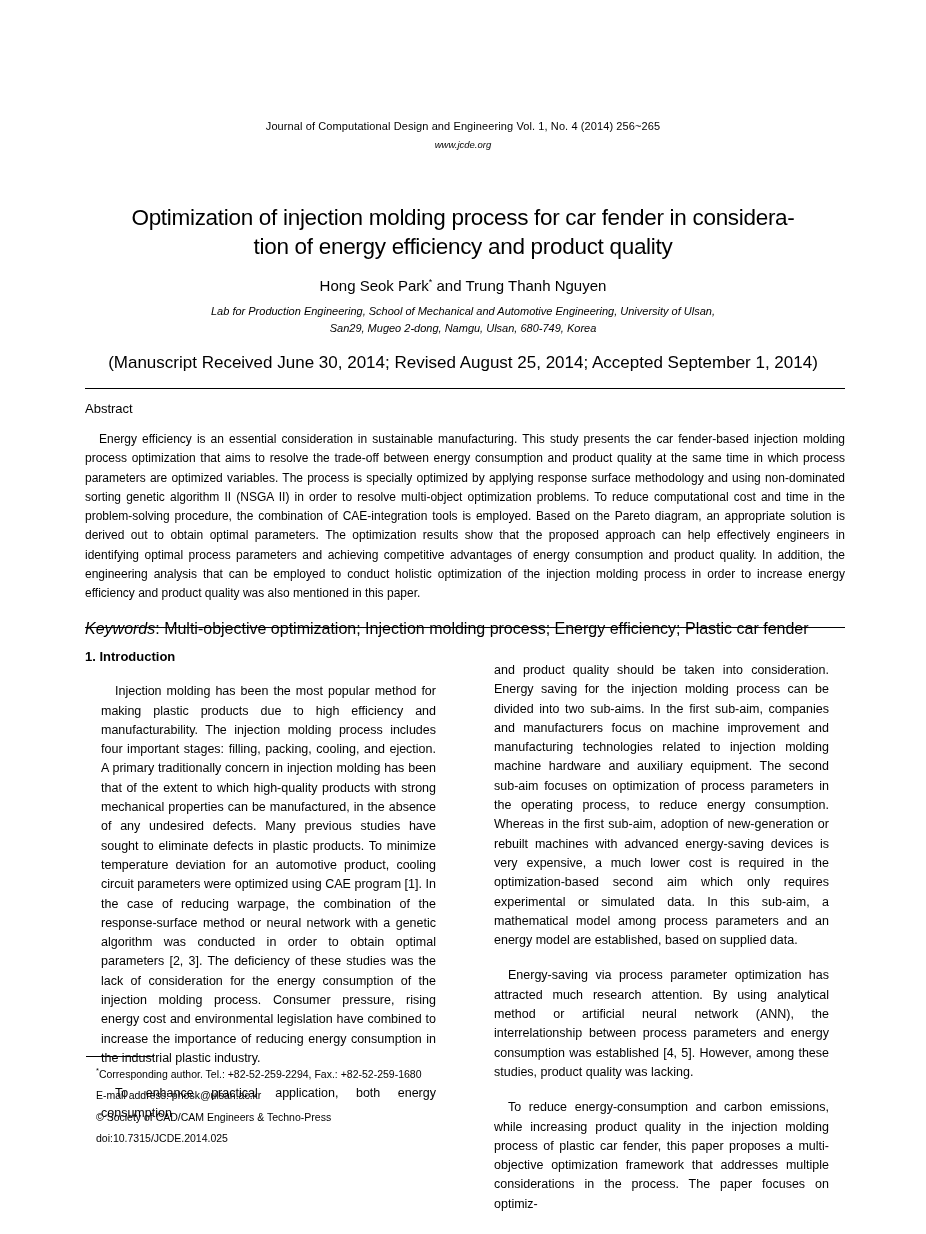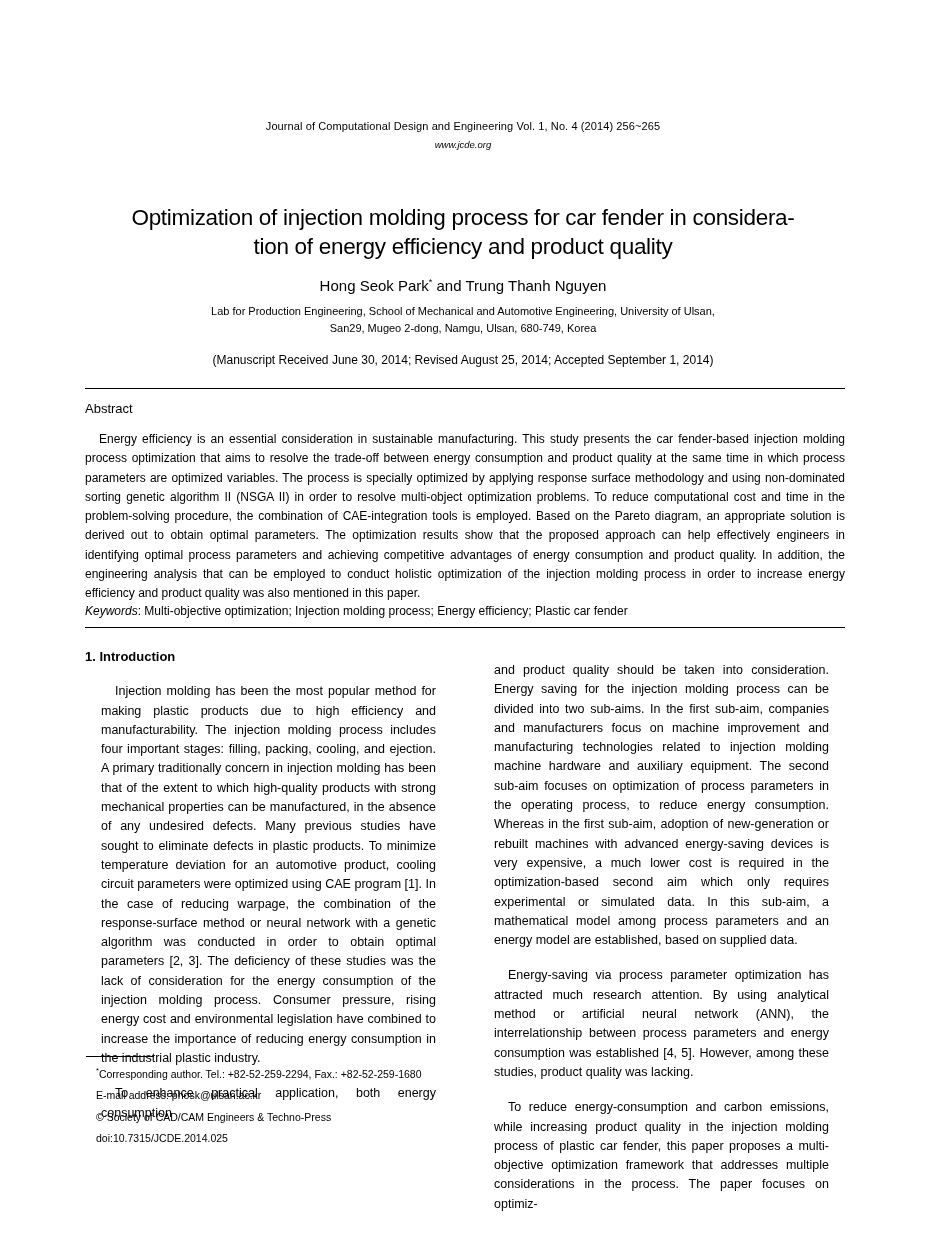--- a/index.html
+++ b/index.html
@@ -20,31 +20,31 @@
     left: 83px;
     width: 760px;
     position: absolute;
     text-align: center;
     font-size: 22.5px;
     line-height: 29px;
     letter-spacing: -0.3px;
   }
   .authors-line { top: 277px; font-size: 15px; }
   .authors-line sup { font-size: 9px; vertical-align: super; }
-  .affiliation { top: 303px; font-size: 11px; line-height: 17px; }
-  .manuscript-line { top: 353px; font-size: 12px; }
+  .affiliation { top: 303px; font-style: italic; font-size: 11px; line-height: 17px; }
+  .manuscript-line { top: 353px; font-size: 17px; }
   .rule { position: absolute; left: 85px; width: 760px; border-top: 1.2px solid #000; }
   .rule-top { top: 388px; }
   .rule-bottom { top: 627px; }
   .abstract-heading { position: absolute; top: 401px; left: 85px; font-size: 13px; font-weight: normal; }
   .abstract-body {
     position: absolute; top: 430px; left: 85px; width: 760px;
     font-size: 12px; line-height: 19.3px; text-align: justify; text-indent: 14px;
   }
-  .keywords-line { position: absolute; top: 604px; left: 85px; width: 760px; font-size: 12px; }
+  .keywords-line { position: absolute; top: 620px; left: 85px; width: 760px; font-size: 16px; }
   .keywords-line .kw-label { font-style: italic; }
   .columns { position: absolute; top: 645px; left: 85px; width: 760px; display: flex; gap: 26px; }
   .col { width: 367px; font-size: 12.5px; line-height: 19.3px; text-align: justify; }
   .col p { margin: 16px; text-indent: 14px; }
   .col p.continuation { text-indent: 0; }
   .intro-heading { font-size: 13px; font-weight: bold; margin: 2px 0 15px 0; text-align: left; }
   .footnote { position: absolute; top: 1056px; left: 85px; width: 372px; font-size: 10.5px; line-height: 15.5px; }
   .footnote-rule { width: 68px; border-top: 1px solid #000; margin: 0 0 5px 1px; }
   .footnote .fn-line { margin: 6px; padding-left: 5px; }
   .footnote .fn-line sup { font-size: 7.5px; vertical-align: super; }

